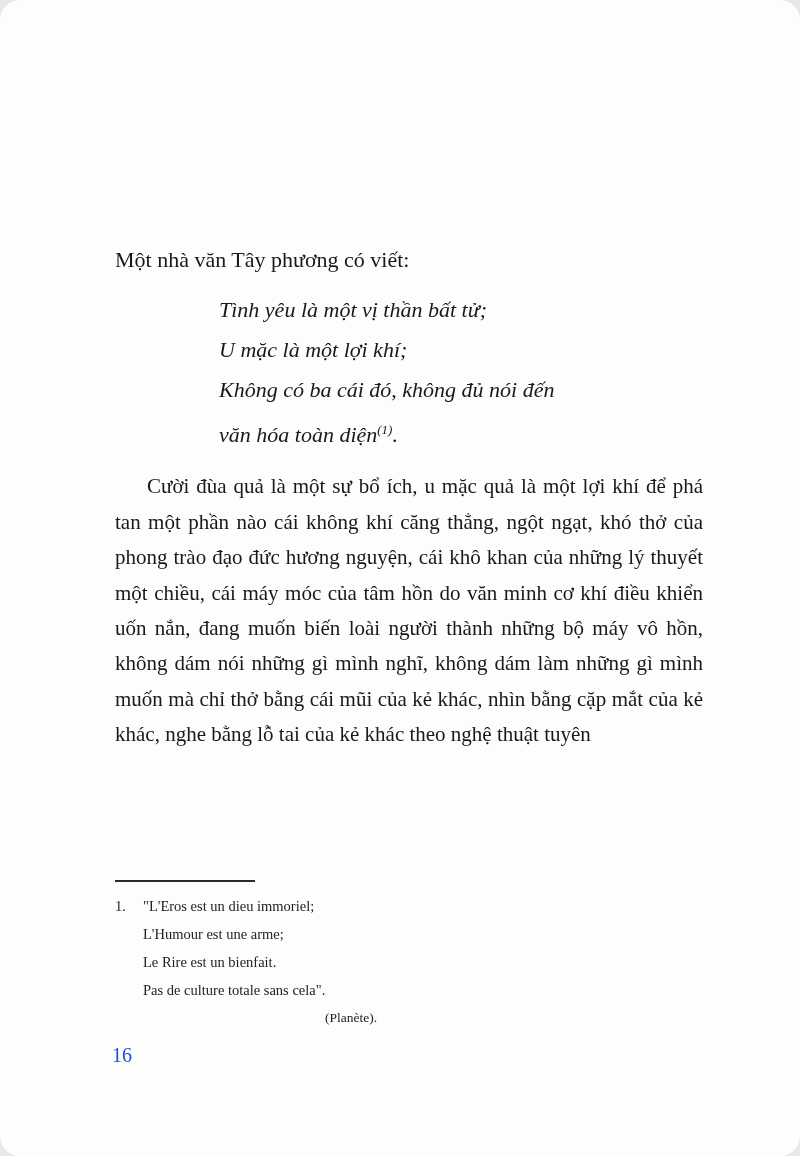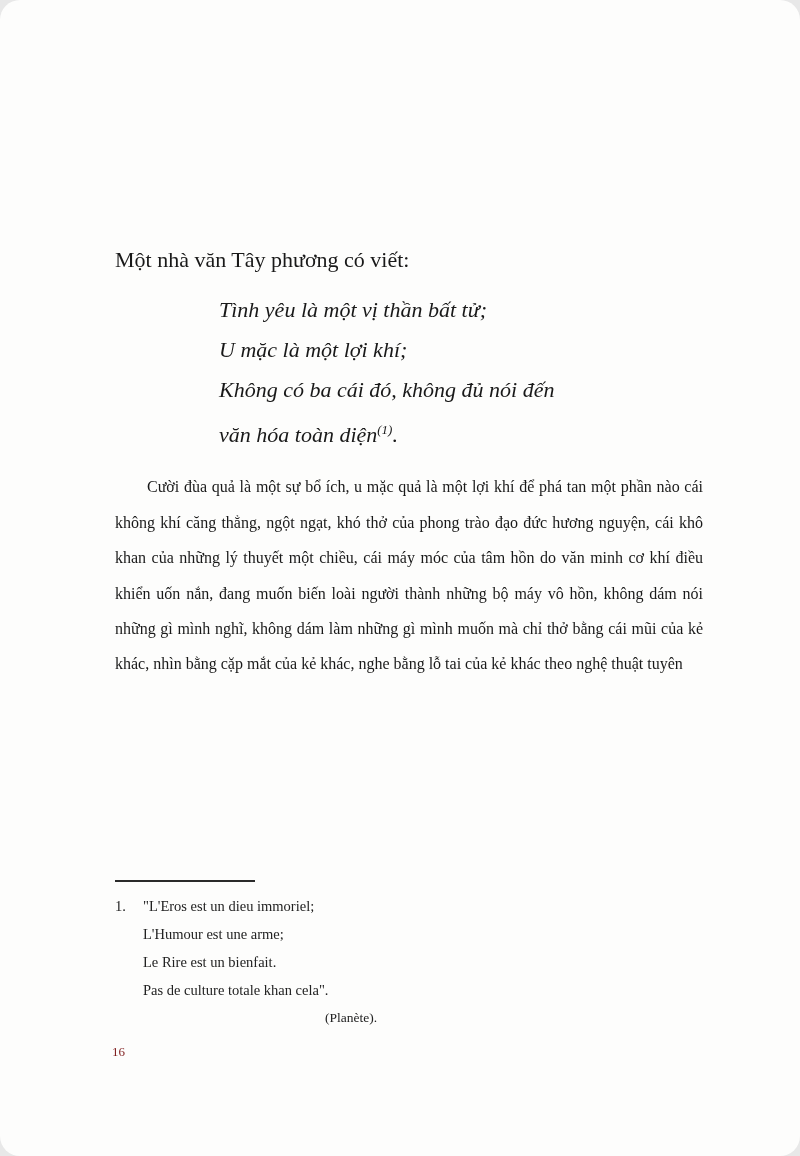--- a/index.html
+++ b/index.html
@@ -37,21 +37,21 @@
   }
   .quote-line-last {
     padding-right: 16px;
   }
   .quote-line-last sup {
     font-size: 13px;
     font-style: italic;
   }
   .body-paragraph {
     margin-top: 14px;
-    font-size: 16px;
+    font-size: 21px;
     line-height: 35.4px;
     text-align: justify;
     text-indent: 32px;
   }
   .footnote {
     position: absolute;
     left: 115px;
     top: 880px;
     width: 588px;
     font-size: 14.5px;
@@ -73,22 +73,22 @@
     margin-left: -28px;
   }
   .fn-source {
     margin-left: 210px;
     font-size: 13.5px;
   }
   .page-number {
     position: absolute;
     left: 112px;
     top: 1044px;
-    font-size: 13px;
-    color: #7f1d1d;
+    font-size: 20px;
+    color: #1d4ed8;
   }
 </style>
 </head>
 <body>
 
 <div class="page">
   <div class="content">
 
     <div class="intro-line">Một nhà văn Tây phương có viết:</div>
 
@@ -105,18 +105,18 @@
 
   </div>
 
   <div class="footnote">
     <div class="footnote-rule"></div>
     <div class="fn-line">
       <span class="fn-marker">1.</span><span>"L'Eros est un dieu immoriel;</span>
     </div>
     <div class="fn-line">L'Humour est une arme;</div>
     <div class="fn-line">Le Rire est un bienfait.</div>
-    <div class="fn-line">Pas de culture totale khan cela".</div>
+    <div class="fn-line">Pas de culture totale sans cela".</div>
     <div class="fn-source">(Planète).</div>
   </div>
 
   <div class="page-number">16</div>
 </div>
 
 </body></html>

